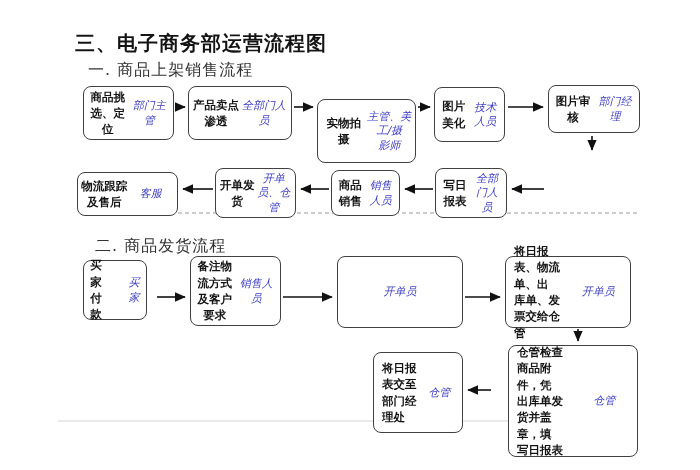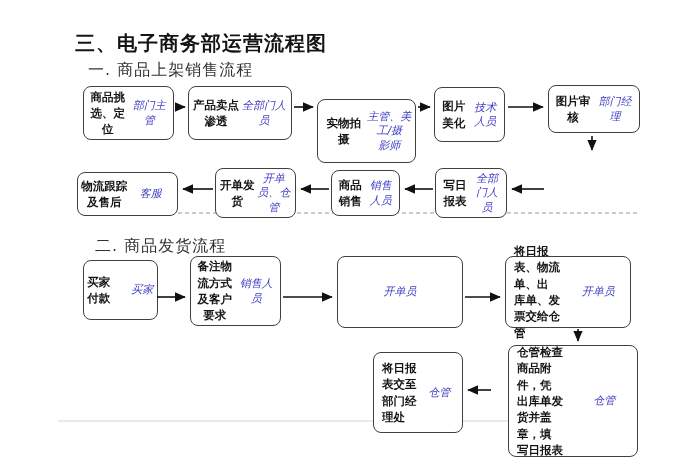--- a/index.html
+++ b/index.html
@@ -122,21 +122,21 @@
   </div>
   <div class="node" style="left:435px;top:168px;width:72px;height:50px;">
     <div class="node-title">
         <span>写日报表</span>
       </div>
     <div class="node-role">
         <span>全部门人员</span>
       </div>
   </div>
 
-  <div class="node" style="left:83px;top:260px;width:75px;height:60px;gap:20px;">
+  <div class="node" style="left:83px;top:260px;width:64px;height:60px;gap:20px;">
     <div class="node-title">
         <span>买家付款</span>
       </div>
     <div class="node-role">
         <span>买家</span>
       </div>
   </div>
   <div class="node" style="left:190px;top:256px;width:91px;height:70px;">
     <div class="node-title">
         <span>备注物流方式</span>

